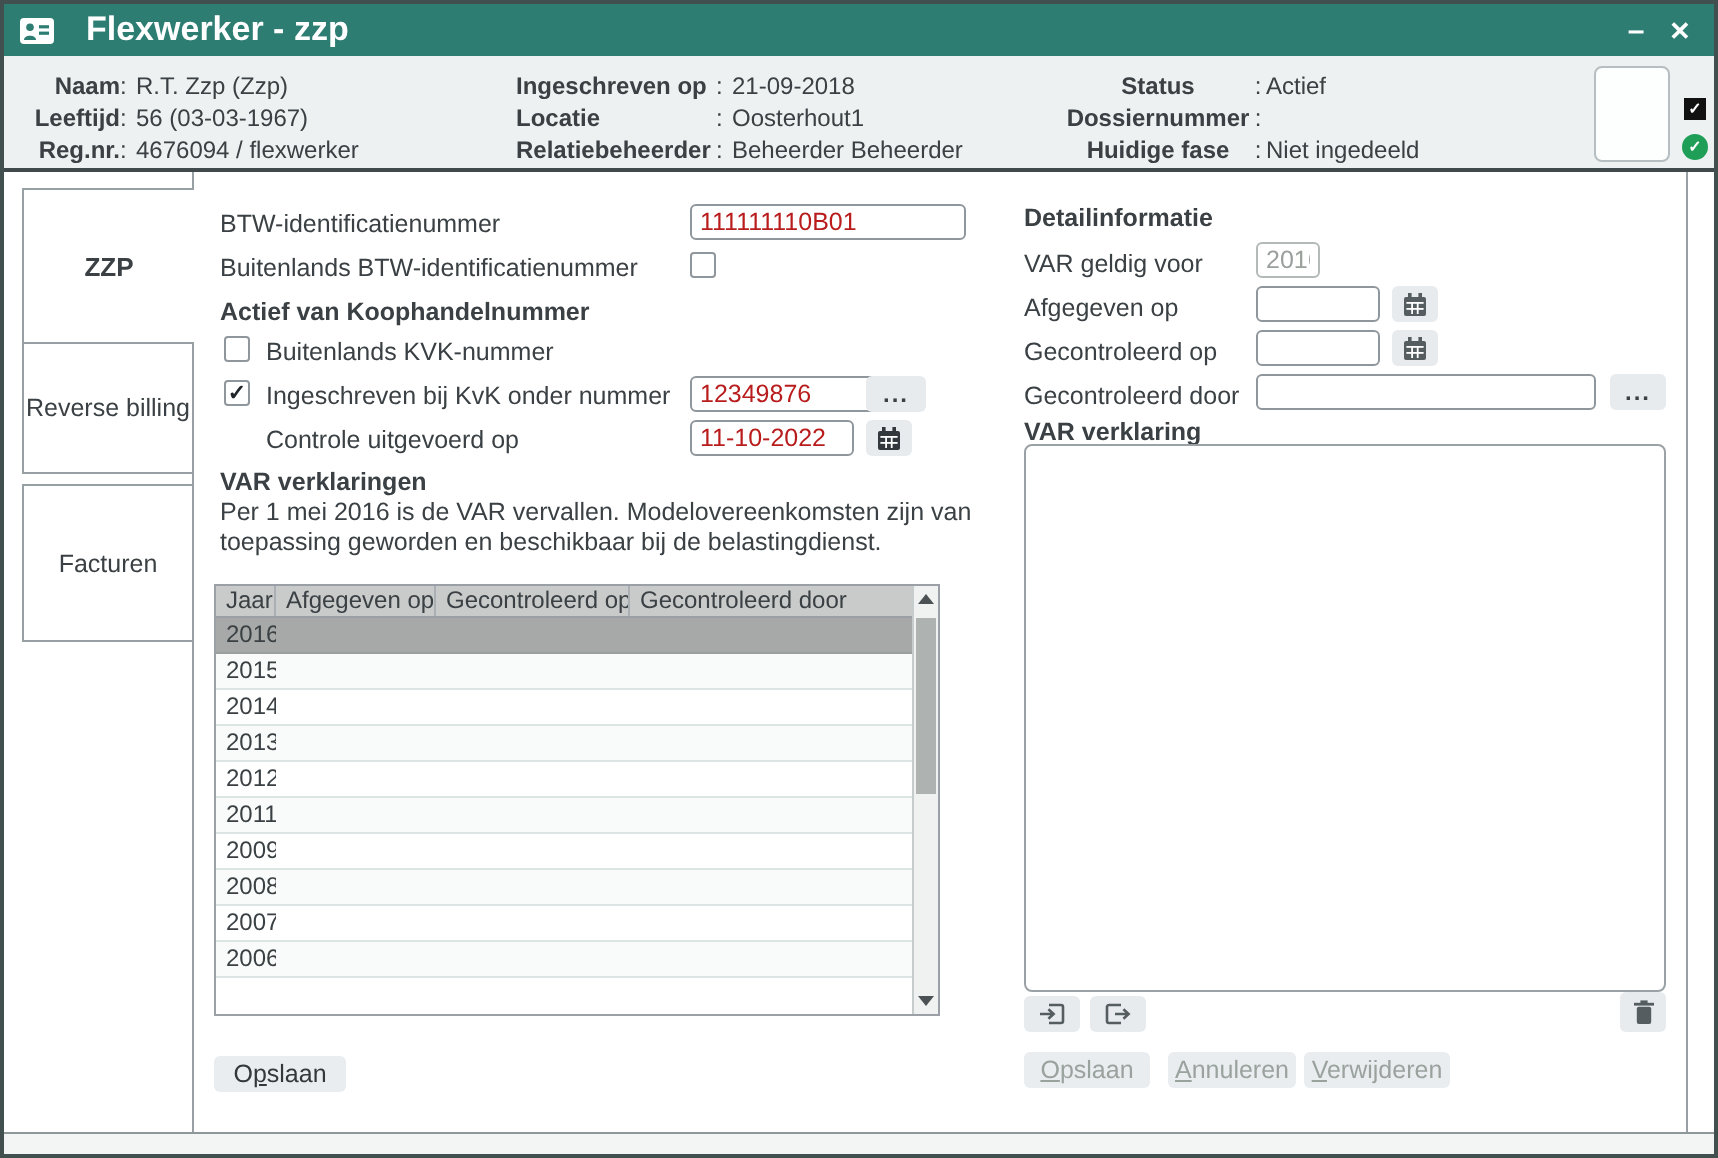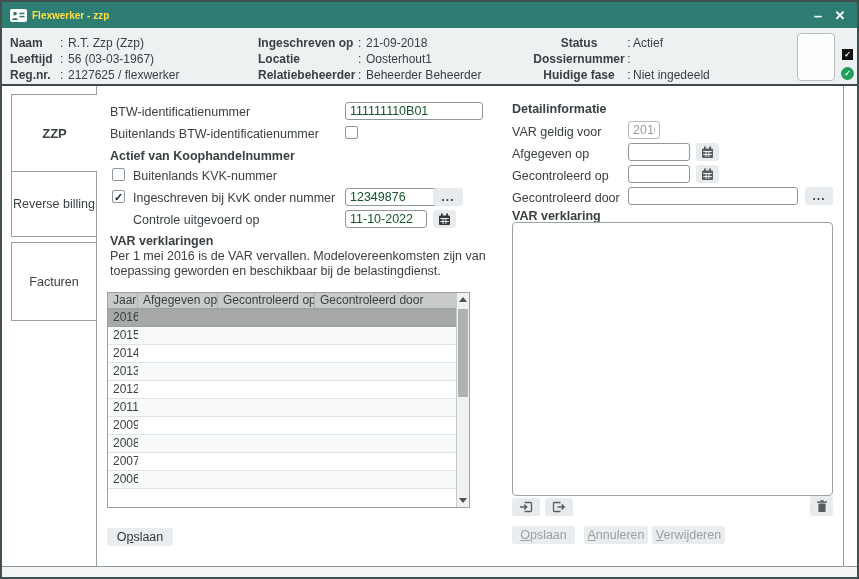--- a/index.html
+++ b/index.html
@@ -6,34 +6,34 @@
   html,body { background:#ffffff; }
   body { font-family:"Liberation Sans", sans-serif; color:#3a4043; }
 
   #window { position:relative; width:859px; height:579px; border:2px solid #41504f;
             background:#ffffff; overflow:hidden; }
 
   
   .titlebar { position:absolute; top:0; left:0; width:855px; height:26px;
               background:#2e7d73; display:flex; align-items:center; }
   .app-icon { margin-left:8px; width:17px; height:13px; }
-  .title-text { margin-left:5px; color:#fde047; font-size:10px; font-weight:bold; }
+  .title-text { margin-left:16px; color:#ffffff; font-size:17px; font-weight:bold; }
   .win-btn { position:absolute; top:0; height:26px; width:22px; color:#ffffff;
              display:flex; align-items:center; justify-content:center; cursor:default; }
   .win-min { right:28px; font-size:15px; font-weight:bold; }
   .win-close { right:6px; font-size:13px; font-weight:bold; }
 
   
   .header-band { position:absolute; top:26px; left:0; width:855px; height:58px;
                  background:#edf1f2; border-bottom:2px solid #40494c; }
   .hcol { position:absolute; top:7px; }
   .hcol1 { left:8px; }  .hcol2 { left:256px; } .hcol3 { left:531px;text-align:center; }
   .hrow { display:flex; height:16px; line-height:16px; font-size:12px; }
   .hlabel { font-weight:bold; }
-  .hcol1 .hlabel { width:50px; } .hcol2 .hlabel { width:100px; } .hcol3 .hlabel { width:92px; }
+  .hcol1 .hlabel { width:50px;text-align:right; } .hcol2 .hlabel { width:100px; } .hcol3 .hlabel { width:92px; }
   .hsep { width:8px; }
   .photo-box { position:absolute; left:795px; top:5px; width:38px; height:48px;
                background:#fdfefe; border:1px solid #b6bec2; border-radius:4px; }
   .mini-check-black { position:absolute; left:840px; top:21px; width:11px; height:11px;
                background:#111111; color:#ffffff; font-size:8px; line-height:11px;
                text-align:center; font-weight:bold; }
   .mini-check-green { position:absolute; left:839px; top:39px; width:13px; height:13px;
                background:#1f9e58; color:#ffffff; border-radius:50%; font-size:8px;
                line-height:13px; text-align:center; font-weight:bold; }
 
@@ -48,21 +48,21 @@
          border:1px solid #98a0a4; display:flex; align-items:center; justify-content:center;
          text-align:center; font-size:12.5px; cursor:default; z-index:1; }
   .tab-zzp { top:92px; height:78px; border-right:none; font-weight:bold; font-size:13px; z-index:2; }
   .tab-reverse { top:169px; height:66px; line-height:15px; }
   .tab-facturen { top:240px; height:79px; }
 
   
   .lbl { position:absolute; font-size:12.5px; height:16px; line-height:16px; white-space:nowrap; }
   .lbl-bold { font-weight:bold; }
   .tb-input { position:absolute; height:18px; border:1px solid #8f979c; border-radius:3px;
-              font-family:"Liberation Sans", sans-serif; font-size:12.5px; color:#14532d;
+              font-family:"Liberation Sans", sans-serif; font-size:12.5px; color:#b91c1c;
               padding:0 4px; background:#ffffff; outline:none; }
   .tb-input.disabled { color:#9aa09c; border-color:#b3bab8; }
   .checkbox { position:absolute; width:13px; height:13px; background:#ffffff;
               border:1px solid #8f979c; border-radius:2px; font-size:11px; line-height:12px;
               text-align:center; font-weight:bold; color:#20262a; cursor:default; }
   .sq-btn { position:absolute; height:18px; background:#e7ebee; border:none; border-radius:3px;
             display:flex; align-items:center; justify-content:center; cursor:default;
             font-family:"Liberation Sans", sans-serif; color:#3a4043; }
   .dots { font-size:12px; font-weight:bold; letter-spacing:1px; line-height:8px; }
   .push-btn { position:absolute; height:18px; background:#e9edf0; border:none; border-radius:3px;
@@ -140,21 +140,21 @@
 
         <div class="hrow">
           <span class="hlabel">Leeftijd</span>
           <span class="hsep">:</span>
           <span class="hval">56 (03-03-1967)</span>
         </div>
 
         <div class="hrow">
           <span class="hlabel">Reg.nr.</span>
           <span class="hsep">:</span>
-          <span class="hval">2127625 / flexwerker</span>
+          <span class="hval">4676094 / flexwerker</span>
         </div>
       </div>
     <div class="hcol hcol2">
 
         <div class="hrow">
           <span class="hlabel">Ingeschreven op</span>
           <span class="hsep">:</span>
           <span class="hval">21-09-2018</span>
         </div>
 

